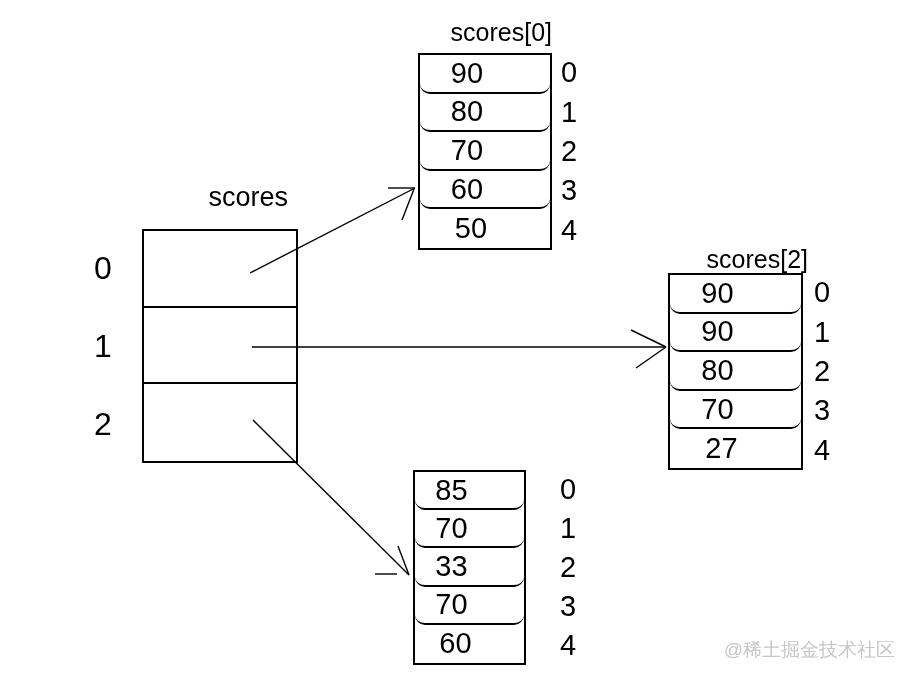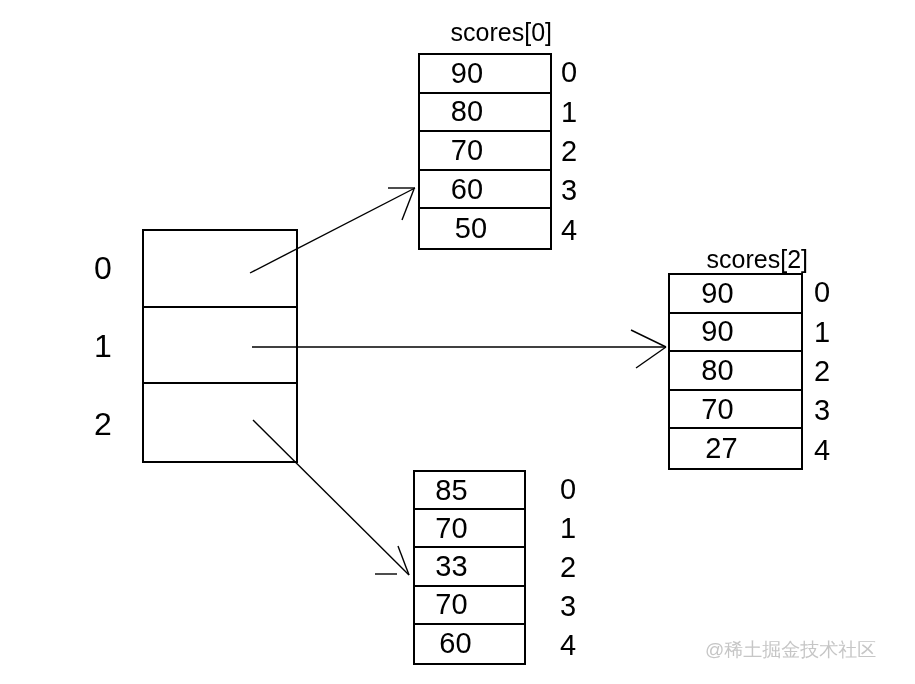--- a/index.html
+++ b/index.html
@@ -15,38 +15,39 @@
   .box {
     position:absolute; border:2px solid #000000; box-sizing:border-box;
     display:grid; background:#ffffff;
   }
   .box .cell {
     border-bottom:2px solid #000000;
     display:flex; align-items:center; justify-content:center;
     font-size:29px;
   }
   .box .cell:last-child { border-bottom:none;margin-left:8px; }
-  .box .value-cell { padding-right:36px; }
+  .box .value-cell { padding-right:36px;border-radius:10px; }
   .idx-col { position:absolute; display:grid; }
   .idx-col .idx {
     display:flex; align-items:center; justify-content:center;
     font-size:29px;
   }
   .main-idx .idx { font-size:32px; }
   .arrows { position:absolute; left:0; top:0; pointer-events:none; }
   .watermark {
     position:absolute; left:705px; top:638px; width:190px;
-    font-size:19px; line-height:24px;
+    text-align:right; font-size:19px; line-height:24px;
   }
 </style>
 </head>
 <body>
 
 <div class="canvas" style="background: rgb(255, 255, 255); color: rgb(0, 0, 0);">
 
+  <div class="arr-title main-title" style="left:144px; top:181px; width:144px;">scores</div>
   <div class="box" style="left:142px; top:229px; width:156px; height:234px; grid-template-rows:repeat(3,1fr);">
     <div class="cell"></div>
     <div class="cell"></div>
     <div class="cell"></div>
   </div>
   <div class="idx-col main-idx" style="left:86px; top:229px; width:34px; height:234px; grid-template-rows:repeat(3,1fr);">
     <div class="idx">0</div>
     <div class="idx">1</div>
     <div class="idx">2</div>
   </div>

